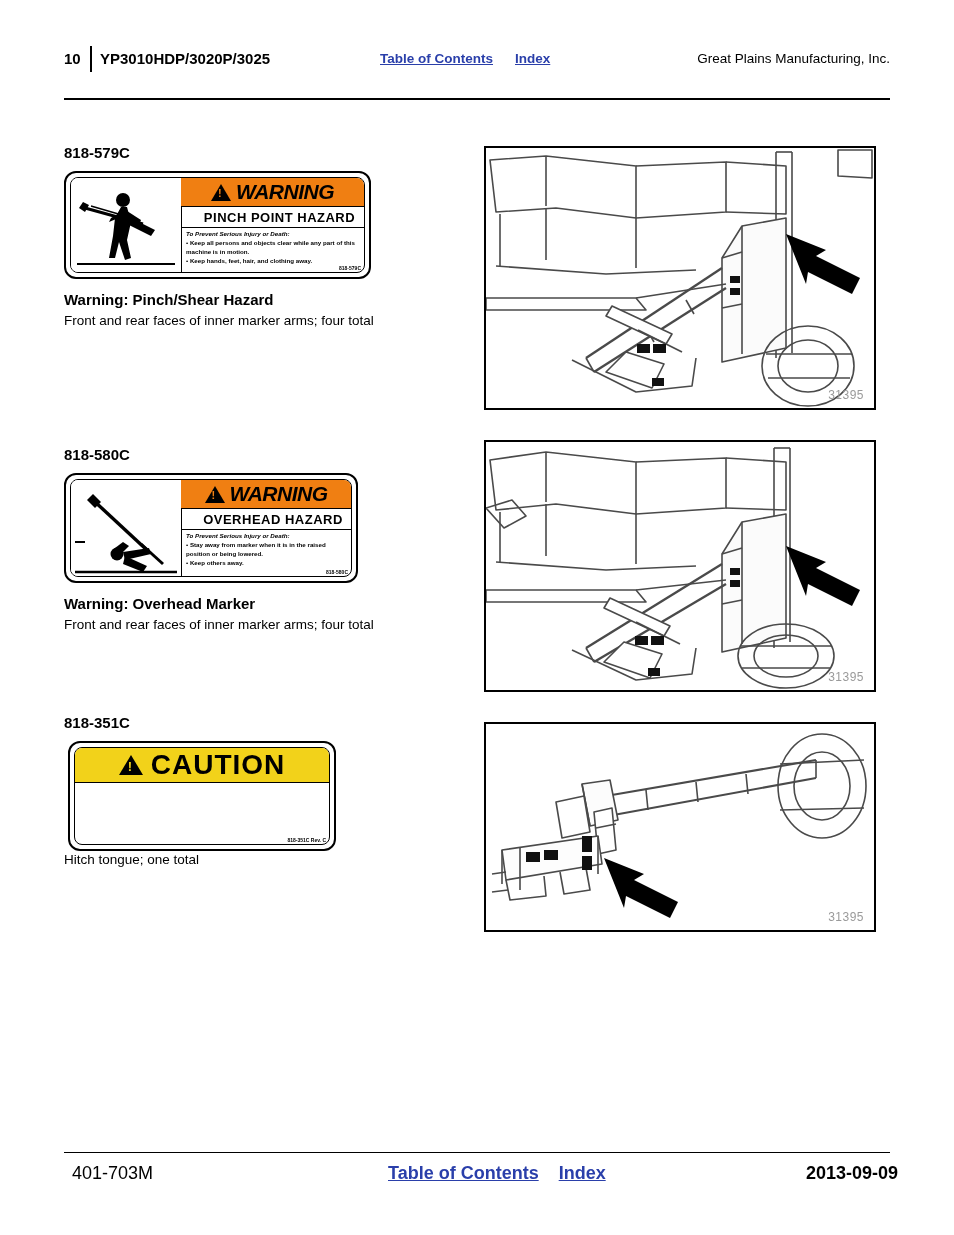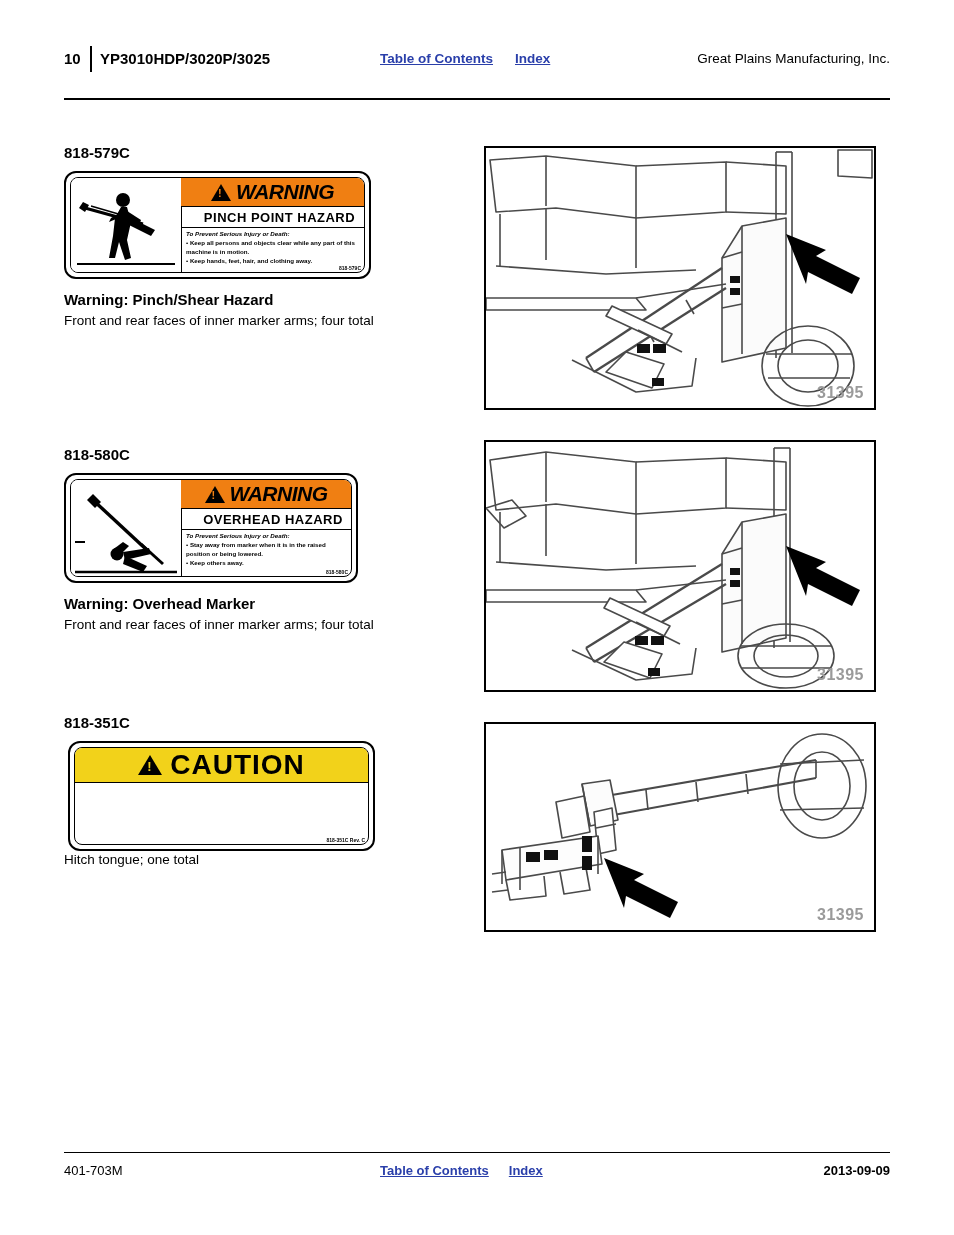--- a/index.html
+++ b/index.html
@@ -80,24 +80,24 @@
     position: absolute;
     left: 64px;
     top: 1152px;
     width: 826px;
     height: 1px;
     background: #000;
   }
   .page-footer {
     position: absolute;
     top: 1163px;
-    left: 64px;
+    left: 72px;
     width: 826px;
     height: 22px;
-    font-size: 13px;
+    font-size: 18px;
     text-align: center;
   }
   .ftr-doc {
     position: absolute;
     left: 0;
     top: 0;
   }
   .ftr-links {
     position: absolute;
     left: 316px;
@@ -142,21 +142,21 @@
   .decal {
     box-sizing: border-box;
     border: 2.5px solid #000;
     border-radius: 12px;
     background: #fff;
     position: relative;
     overflow: hidden;
   }
   .decal-579 { width: 307px; height: 108px; }
   .decal-580 { width: 294px; height: 110px; }
-  .decal-351 { width: 307px; height: 110px; }
+  .decal-351 { width: 268px; height: 110px; }
 
   .decal-inner {
     position: absolute;
     inset: 4px;
     border: 1.5px solid #000;
     border-radius: 8px;
     overflow: hidden;
   }
 
   
@@ -277,24 +277,23 @@
     position: absolute;
     box-sizing: border-box;
     border: 2px solid #000;
     background: #fff;
     overflow: hidden;
   }
   .photo-id {
     position: absolute;
     right: 10px;
     bottom: 6px;
-    font-size: 16px;
+    font-size: 12px;
     color: #9a9a9a;
     letter-spacing: 0.5px;
-    font-weight: bold;
   }
   .photo svg { display: block; }
 </style>
 </head>
 <body>
 
 <div class="page-header">
   <span class="hdr-pagenum">10</span>
   <span class="hdr-rule"></span>
   <span class="hdr-model">YP3010HDP/3020P/3025</span>

